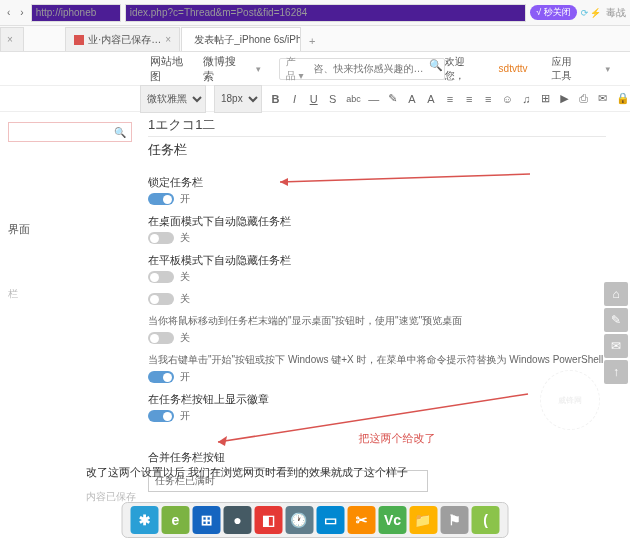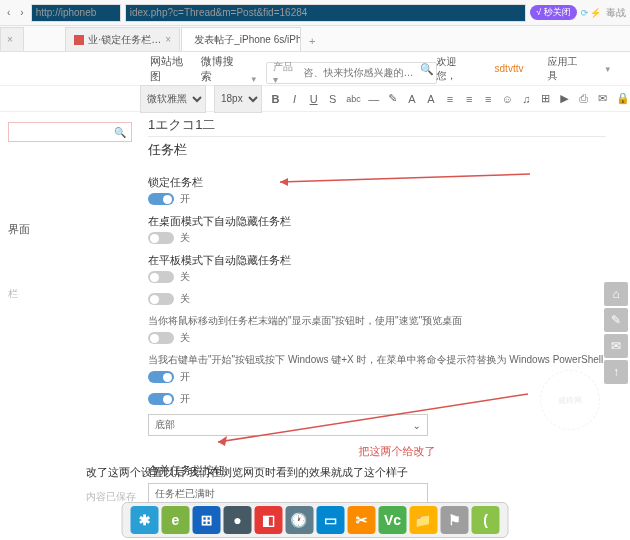--- a/index.html
+++ b/index.html
@@ -1,31 +1,31 @@
 <!DOCTYPE html>
 <html><head>
 <meta charset="utf-8">
 <style>
 *{box-sizing:border-box;margin:0;padding:0;font-family:"Microsoft YaHei",Arial,sans-serif}
 body{background:#f5f5f5;font-size:11px;color:#333;overflow:hidden}
 .browser{width:630px;height:540px;background:#fff;position:relative}
 .addr-bar{height:26px;background:#f8f8f8;border-bottom:1px solid #e0e0e0;display:flex;align-items:center;padding:0 4px;gap:4px}
-.addr-input{flex:1;height:18px;border:1px solid #ddd;font-size:10px;padding:0 4px;color:#999;background:#0c4a6e}
+.addr-input{flex:1;height:18px;border:1px solid #ddd;font-size:10px;padding:0 4px;color:#999;background:#4c1d95}
 .addr-btn{font-size:10px;color:#666;padding:0 3px;cursor:pointer}
 .green-pill{background:#8b5cf6;color:#fff;font-size:9px;padding:1px 6px;border-radius:8px}
 .blue-pill{color:#5bc0de;font-size:9px}
 .tabs{height:26px;background:#fafafa;border-bottom:1px solid #e0e0e0;display:flex;align-items:flex-end}
 .tab{height:24px;padding:0 8px;border:1px solid #ddd;border-bottom:none;background:#f0f0f0;font-size:10px;display:flex;align-items:center;gap:4px;margin-right:1px;color:#555;max-width:120px;white-space:nowrap;overflow:hidden}
 .tab.active{background:#fff}
 .tab-close{font-size:10px;color:#999}
 .tab-fav{width:10px;height:10px;background:#d9534f;display:inline-block}
 .tab-plus{width:20px;height:20px;color:#999;display:flex;align-items:center;justify-content:center}
 .content{height:488px;overflow:hidden;position:relative}
 .page-nav{height:34px;display:flex;align-items:center;justify-content:space-between;padding:0 20px 0 150px;border-bottom:1px solid #eee}
-.nav-left{display:flex;gap:10px;align-items:flex-end}
+.nav-left{display:flex;gap:18px;align-items:center}
 .nav-link{font-size:11px;color:#555}
 .nav-search{display:flex;align-items:center;border:1px solid #ddd;height:22px;border-radius:2px}
 .nav-search-label{font-size:10px;padding:0 6px;color:#999}
 .nav-search-input{border:none;width:120px;font-size:10px;padding:0 4px;outline:none;color:#bbb}
 .nav-search-btn{width:22px;height:20px;color:#999;font-size:11px;text-align:center}
 .nav-right{display:flex;gap:24px;font-size:10px;color:#555;align-items:center}
 .username{color:#e67e22}
 .editor-toolbar{height:26px;display:flex;align-items:center;gap:8px;padding-left:140px;border-bottom:1px solid #eee}
 .tb-sel{font-size:10px;border:1px solid #ddd;height:28px;padding:0 2px;color:#555}
 .tb-btn{font-size:11px;color:#666;cursor:pointer;width:14px;text-align:center}
@@ -77,21 +77,21 @@
     <span style="font-size:10px;color:#999">毒战</span>
   </div>
 
   <div class="tabs">
     <div class="tab" style="width:24px;padding:0 6px">
         <span class="tab-close">×</span>
       </div>
     <div style="width:40px"></div>
     <div class="tab">
         <span class="tab-fav"></span>
-        <span>业·锁定任务栏…</span>
+        <span>业·内容已保存…</span>
         <span class="tab-close">×</span>
       </div>
     <div class="tab active">
         <span class="tab-fav"></span>
         <span>发表帖子_iPhone 6s/iPhone 6…</span>
       </div>
     <div class="tab-plus">+</div>
   </div>
 
   <div class="content">
@@ -187,31 +187,28 @@
             </div>
         </div>
         <div class="setting">
           <div class="setting-desc">当我右键单击"开始"按钮或按下 Windows 键+X 时，在菜单中将命令提示符替换为 Windows PowerShell</div>
           <div class="toggle-row">
               <span class="toggle on"></span>
               <span class="toggle-text">开</span>
             </div>
         </div>
         <div class="setting">
+          <div class="setting-label">在任务栏按钮上显示徽章</div>
           <div class="toggle-row">
               <span class="toggle on"></span>
               <span class="toggle-text">开</span>
             </div>
         </div>
 
         <div class="setting">
-          <div class="dropdown">
-              <span>底部</span>
-              <span>⌄</span>
-            </div>
         </div>
 
         <div class="red-note">把这两个给改了</div>
 
         <div class="setting">
           <div class="setting-label">合并任务栏按钮</div>
           <input class="text-input" value="任务栏已满时" style="">
         </div>
 
         <div class="watermark">威锋网</div>

